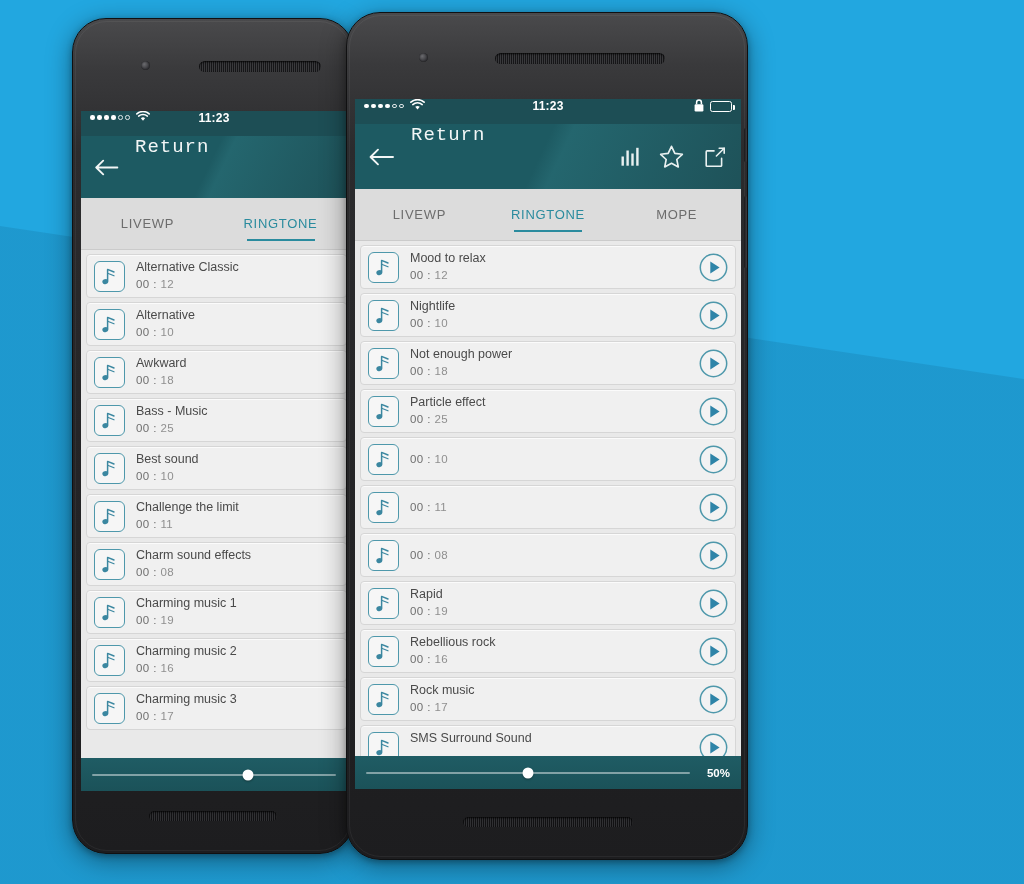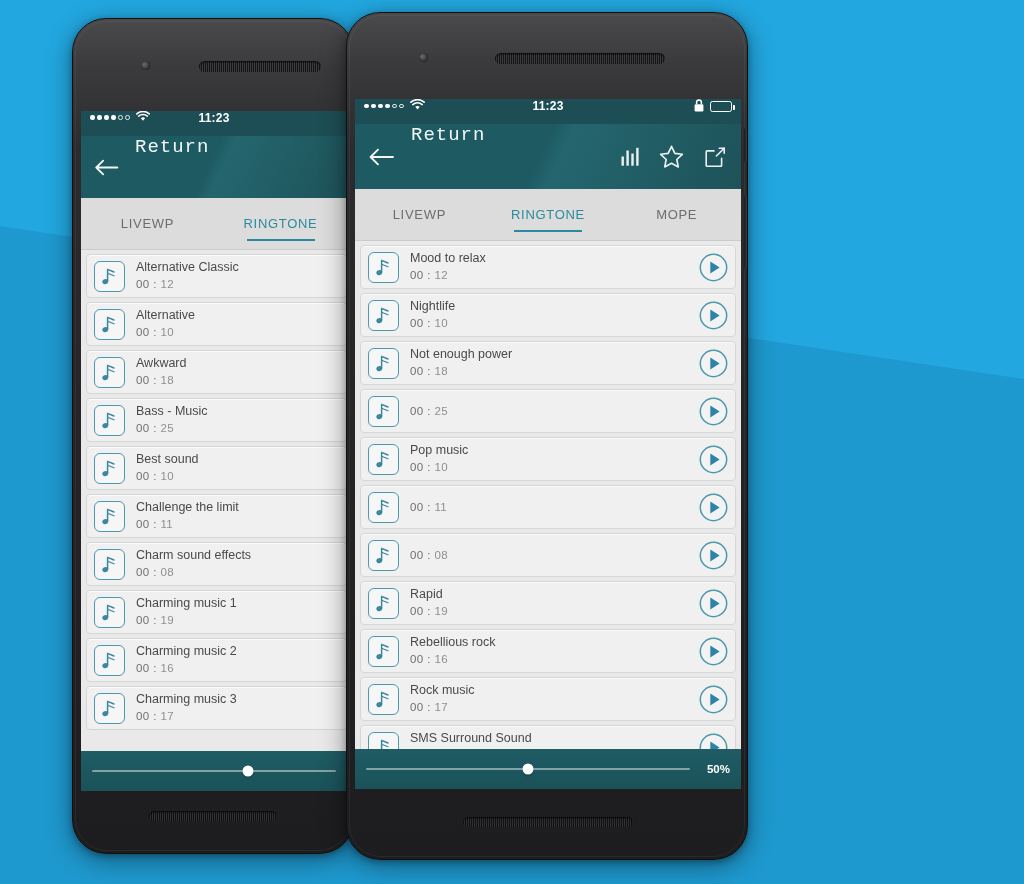--- a/index.html
+++ b/index.html
@@ -235,21 +235,21 @@
     line-height: 1.35;
     margin-top: 1px;
     letter-spacing: .4px;
   }
   .row-dur .sec { color: #8f8f8f; }
   .row-play { flex: 0 0 auto; margin-left: 6px; display: flex; align-items: center; }
 
   
   .bottombar {
     flex: 0 0 auto;
-    height: 40px;
+    height: 33px;
     background: linear-gradient(to bottom, #1f5c64 0%, #1b5259 100%);
     display: flex;
     align-items: center;
     padding: 0 11px;
     gap: 10px;
   }
   .slider-track {
     position: relative;
     flex: 1 1 auto;
     height: 2px;
@@ -605,39 +605,39 @@
           </div>
           <div class="row">
             <div class="row-icon">
               <svg width="17" height="19" viewBox="0 0 17 19" fill="none">
                 <path d="M6.6 14.1 V2.4 L13.0 5.0" stroke="#3b87a0" stroke-width="1.5" fill="none" stroke-linecap="round" stroke-linejoin="round"></path>
                 <path d="M6.6 6.2 L13.0 8.8" stroke="#3b87a0" stroke-width="1.2" fill="none" stroke-linecap="round"></path>
                 <ellipse cx="4.3" cy="14.6" rx="3.0" ry="2.4" transform="rotate(-18 4.3 14.6)" fill="#3b87a0"></ellipse>
               </svg>
             </div>
             <div class="row-text">
+              <div class="row-title">Particle effect</div>
               <div class="row-dur">00 : <span class="sec">25</span></div>
             </div>
             <div class="row-play">
               <svg width="29" height="29" viewBox="0 0 29 29" fill="none">
                 <circle cx="14.5" cy="14.5" r="13.2" stroke="#4e98ab" stroke-width="1.5" fill="#f3f3f3"></circle>
                 <path d="M11.3 8.6 L20.6 14.5 L11.3 20.4 Z" fill="#2e84a8"></path>
               </svg>
             </div>
           </div>
           <div class="row">
             <div class="row-icon">
               <svg width="17" height="19" viewBox="0 0 17 19" fill="none">
                 <path d="M6.6 14.1 V2.4 L13.0 5.0" stroke="#3b87a0" stroke-width="1.5" fill="none" stroke-linecap="round" stroke-linejoin="round"></path>
                 <path d="M6.6 6.2 L13.0 8.8" stroke="#3b87a0" stroke-width="1.2" fill="none" stroke-linecap="round"></path>
                 <ellipse cx="4.3" cy="14.6" rx="3.0" ry="2.4" transform="rotate(-18 4.3 14.6)" fill="#3b87a0"></ellipse>
               </svg>
             </div>
             <div class="row-text">
-              <div class="row-title">Pop music</div>
               <div class="row-dur">00 : <span class="sec">10</span></div>
             </div>
             <div class="row-play">
               <svg width="29" height="29" viewBox="0 0 29 29" fill="none">
                 <circle cx="14.5" cy="14.5" r="13.2" stroke="#4e98ab" stroke-width="1.5" fill="#f3f3f3"></circle>
                 <path d="M11.3 8.6 L20.6 14.5 L11.3 20.4 Z" fill="#2e84a8"></path>
               </svg>
             </div>
           </div>
           <div class="row">

